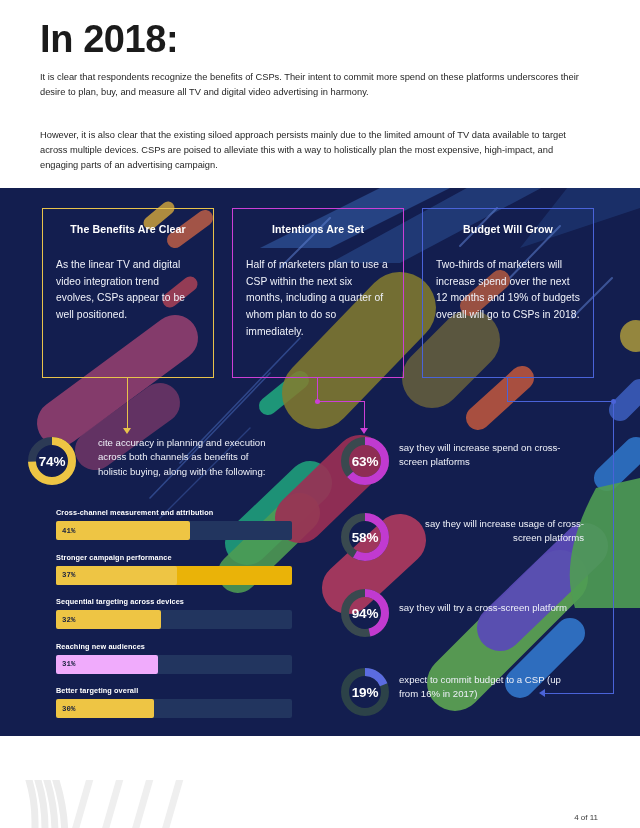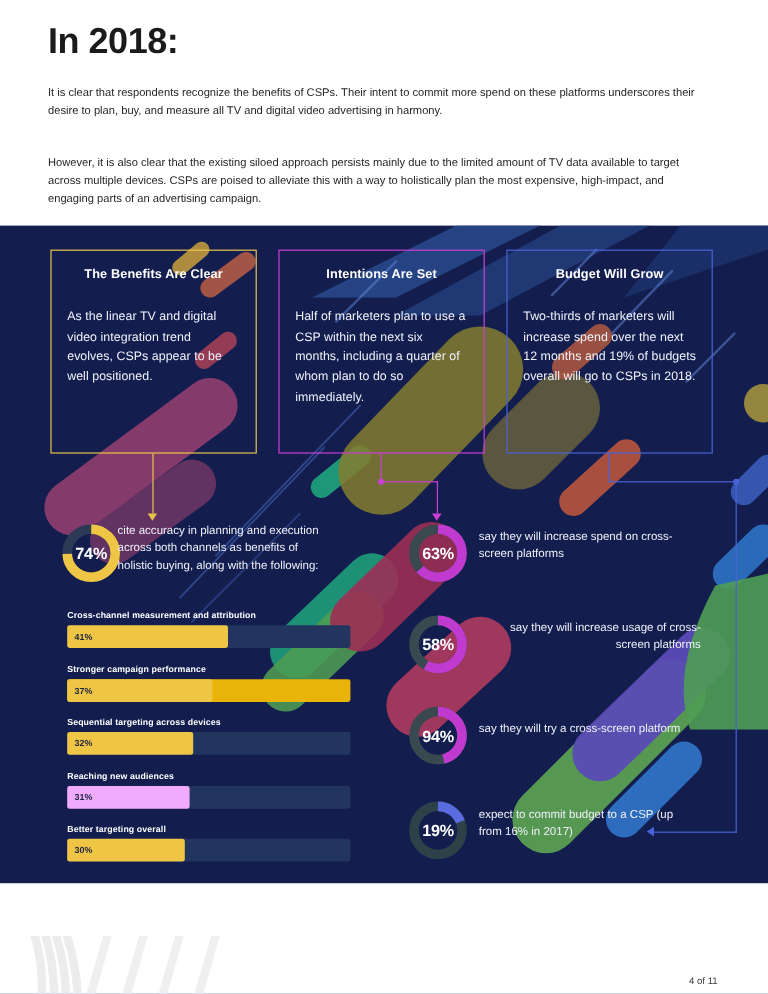--- a/index.html
+++ b/index.html
@@ -14,21 +14,21 @@
   
   #top-section {
     position:absolute; left:0; top:0; width:640px; height:188px;
     background:#ffffff; overflow:hidden;
   }
   .fingerprint-tl { position:absolute; left:-120px; top:-95px; width:300px; height:330px; }
   .fingerprint-tl svg { width:100%; height:100%; }
 
   #page-title {
     position:absolute; left:40px; top:18px;
-    font-size:30px; font-weight:bold; color:#1b1b1b;
+    font-size:38px; font-weight:bold; color:#1b1b1b;
     letter-spacing:-0.4px;
   }
   .intro-p {
     position:absolute; left:40px; width:540px;
     font-size:9.3px; color:#262626; line-height:1.62;
   }
   #intro-1 { top:70px; }
   #intro-2 { top:128px; }
 
   
@@ -93,21 +93,21 @@
     position:relative; width:236px; height:19px;
     background:#22355f; border-radius:2px;
   }
   .bar-fill {
     position:absolute; left:0; top:0; height:19px;
     background:#eec544; border-radius:2px;
     display:flex; align-items:center;
   }
   .bar-value {
     font-size:7.4px; font-weight:bold; color:#1b2340;
-    margin-left:6px; letter-spacing:0.1px;
+    margin-left:6px; letter-spacing:0.1px;font-family:Liberation Mono, monospace;
   }
 
   
   #bottom-section {
     position:absolute; left:0; top:780px; width:640px; height:84px;
     background:#ffffff; overflow:hidden;
   }
   .fingerprint-bl { position:absolute; left:-70px; top:-58px; width:320px; height:230px; }
   .fingerprint-bl svg { width:100%; height:100%; }
   #page-number {
@@ -232,21 +232,21 @@
   <div class="conn conn-line-v" style="left:364px; top:213px; height:27px; background:#cc3fd6;"></div>
   <div class="conn arrow-down" style="left:359.5px; top:240px; border-top:6px solid #cc3fd6;"></div>
 
   <div class="conn conn-line-v" style="left:507px; top:190px; height:24px; background:#4a63d8;"></div>
   <div class="conn conn-line-h" style="left:507px; top:213px; width:107px; background:#4a63d8;"></div>
   <div class="conn conn-dot" style="left:611px; top:211px; background:#4a63d8;"></div>
   <div class="conn conn-line-v" style="left:613px; top:213px; height:293px; background:#4a63d8;"></div>
   <div class="conn conn-line-h" style="left:545px; top:505px; width:69px; background:#4a63d8;"></div>
   <div class="conn arrow-left" style="left:539px; top:500.5px; border-right:6px solid #4a63d8;"></div>
 
-  <div class="donut" id="donut-74" style="left:49px; top:246px;">
+  <div class="donut" id="donut-74" style="left:25px; top:246px;">
     <svg viewBox="0 0 54 54">
       <circle cx="27" cy="27" r="20" fill="none" stroke="#2c3a55" stroke-width="8"></circle>
       <circle class="donut-arc" cx="27" cy="27" r="20" fill="none" stroke="#eec544" stroke-width="8" stroke-dasharray="92.99114254625788 125.66370614359172"></circle>
     </svg>
     <div class="donut-label">74%</div>
   </div>
   <div class="donut-text" style="left:98px; top:248px; width:180px;">cite accuracy in planning and execution across both channels as benefits of holistic buying, along with the following:</div>
 
   <div id="bar-chart">
     <div class="bar-item">

